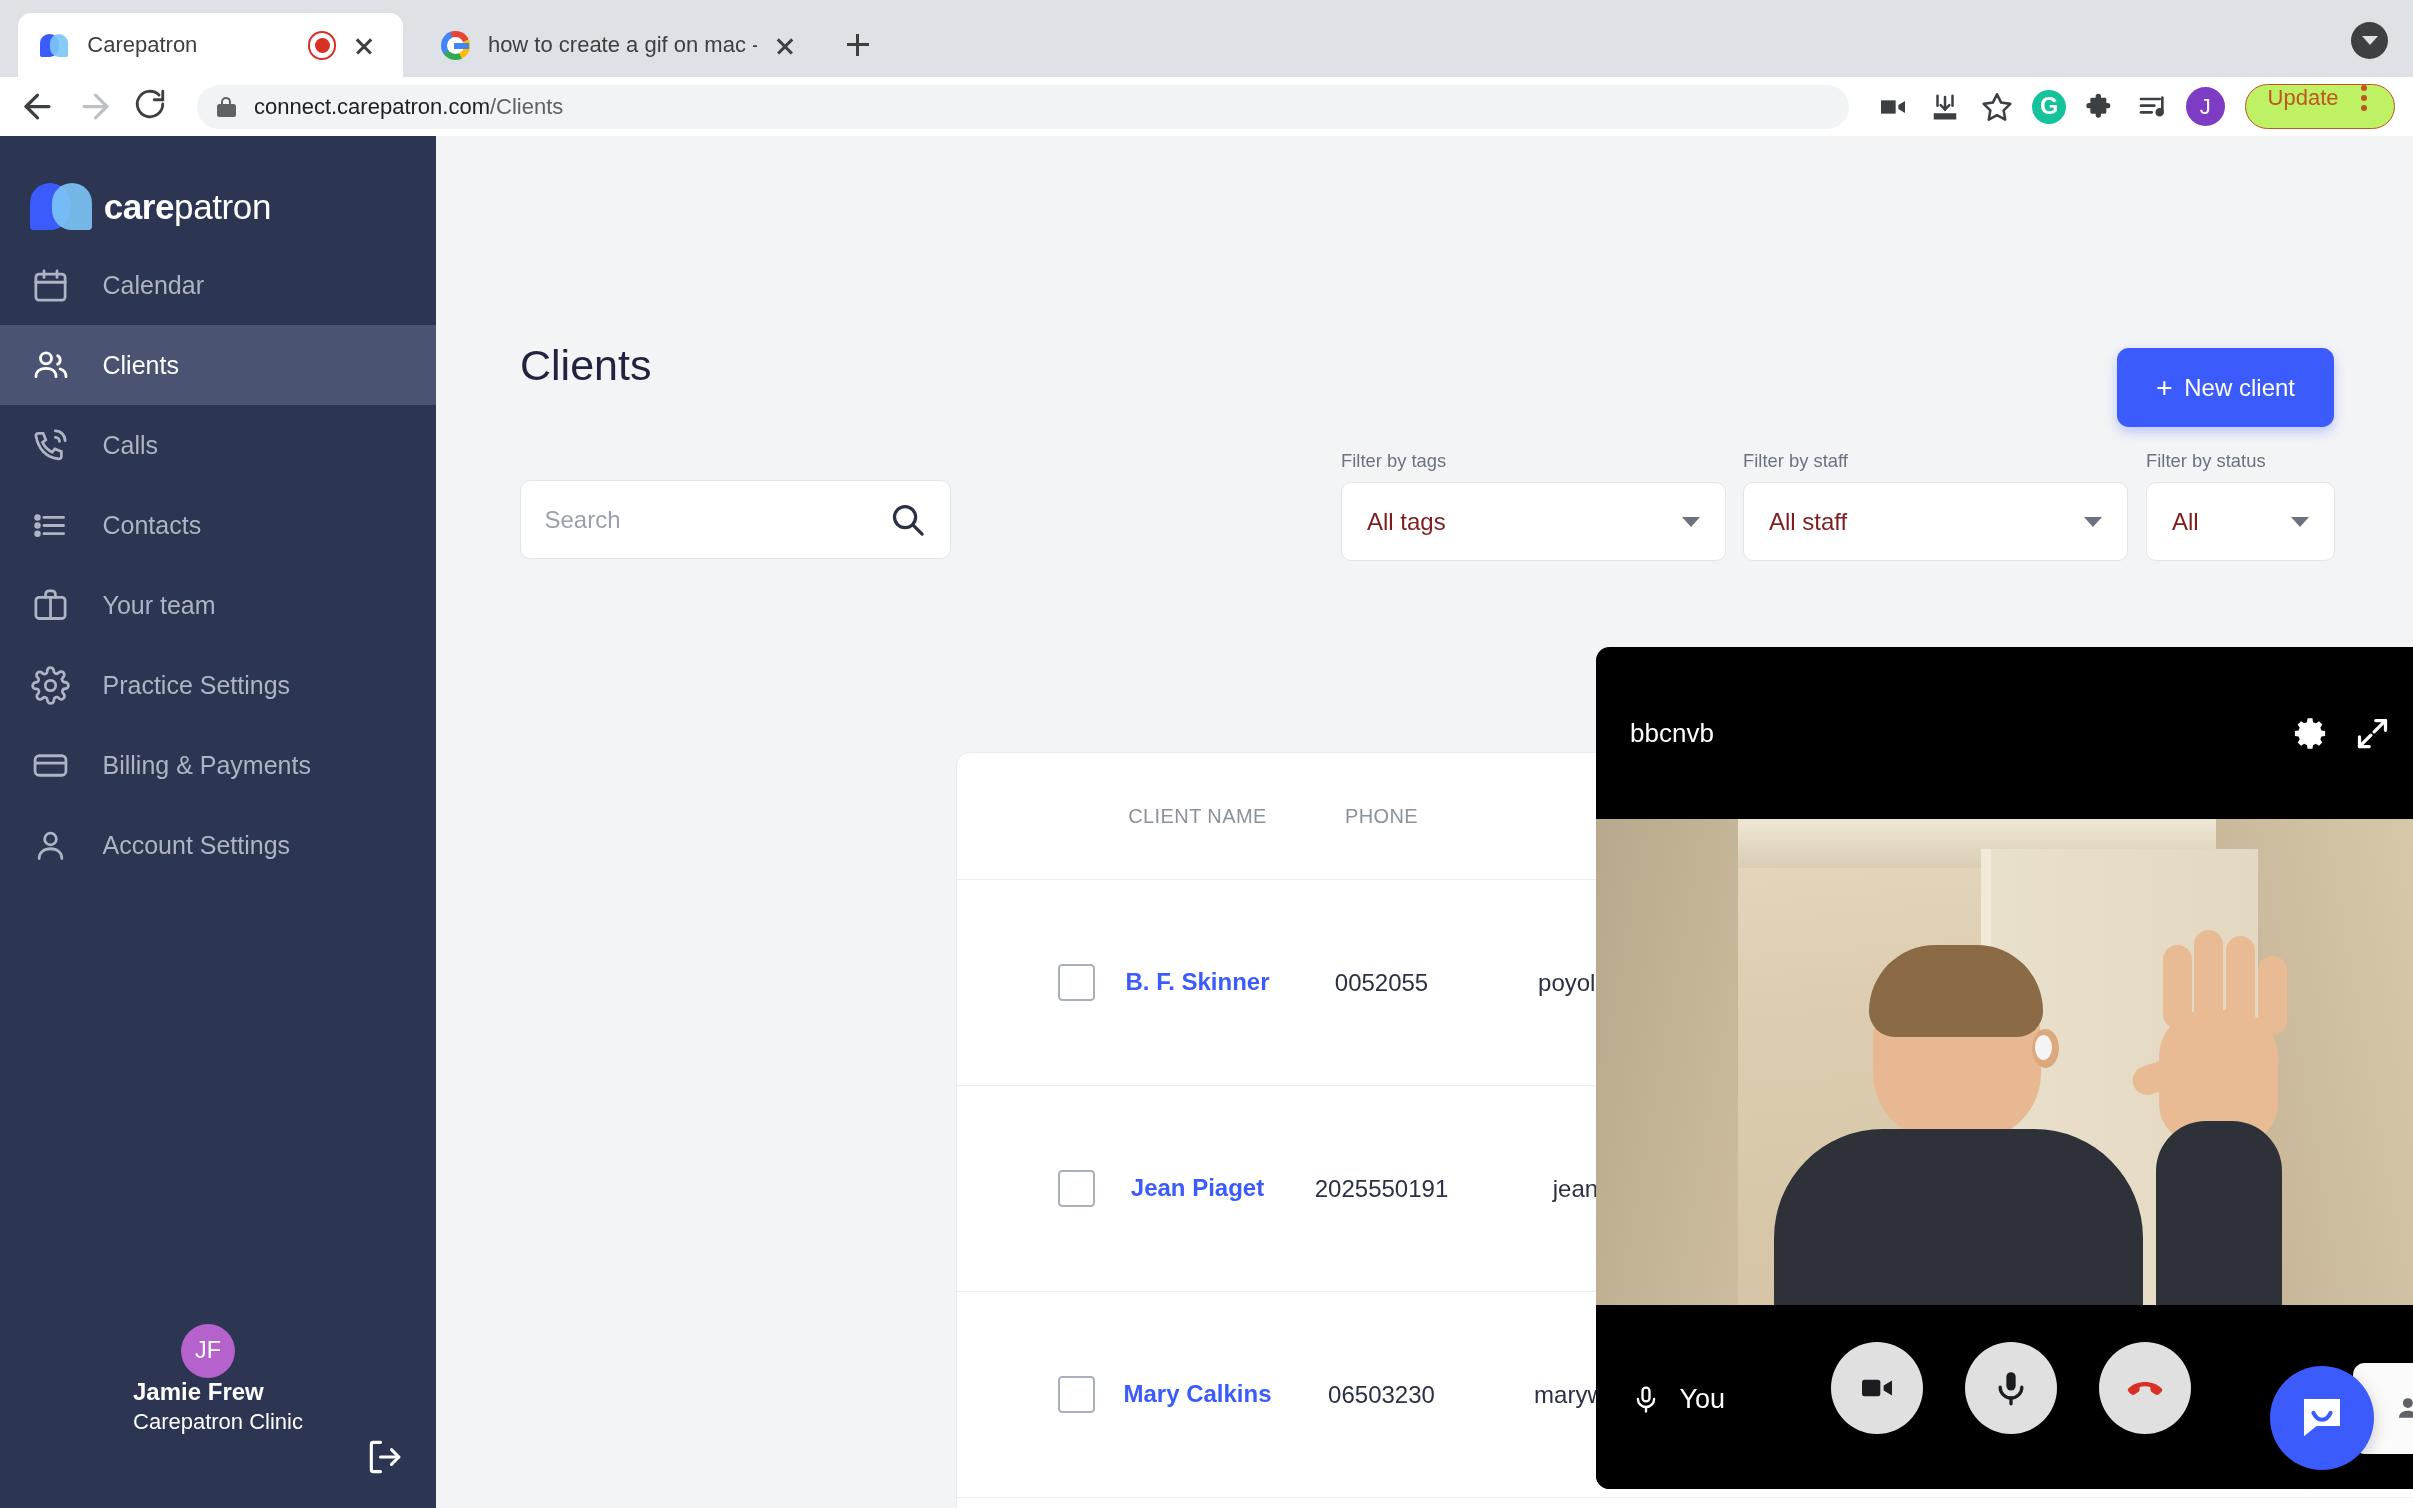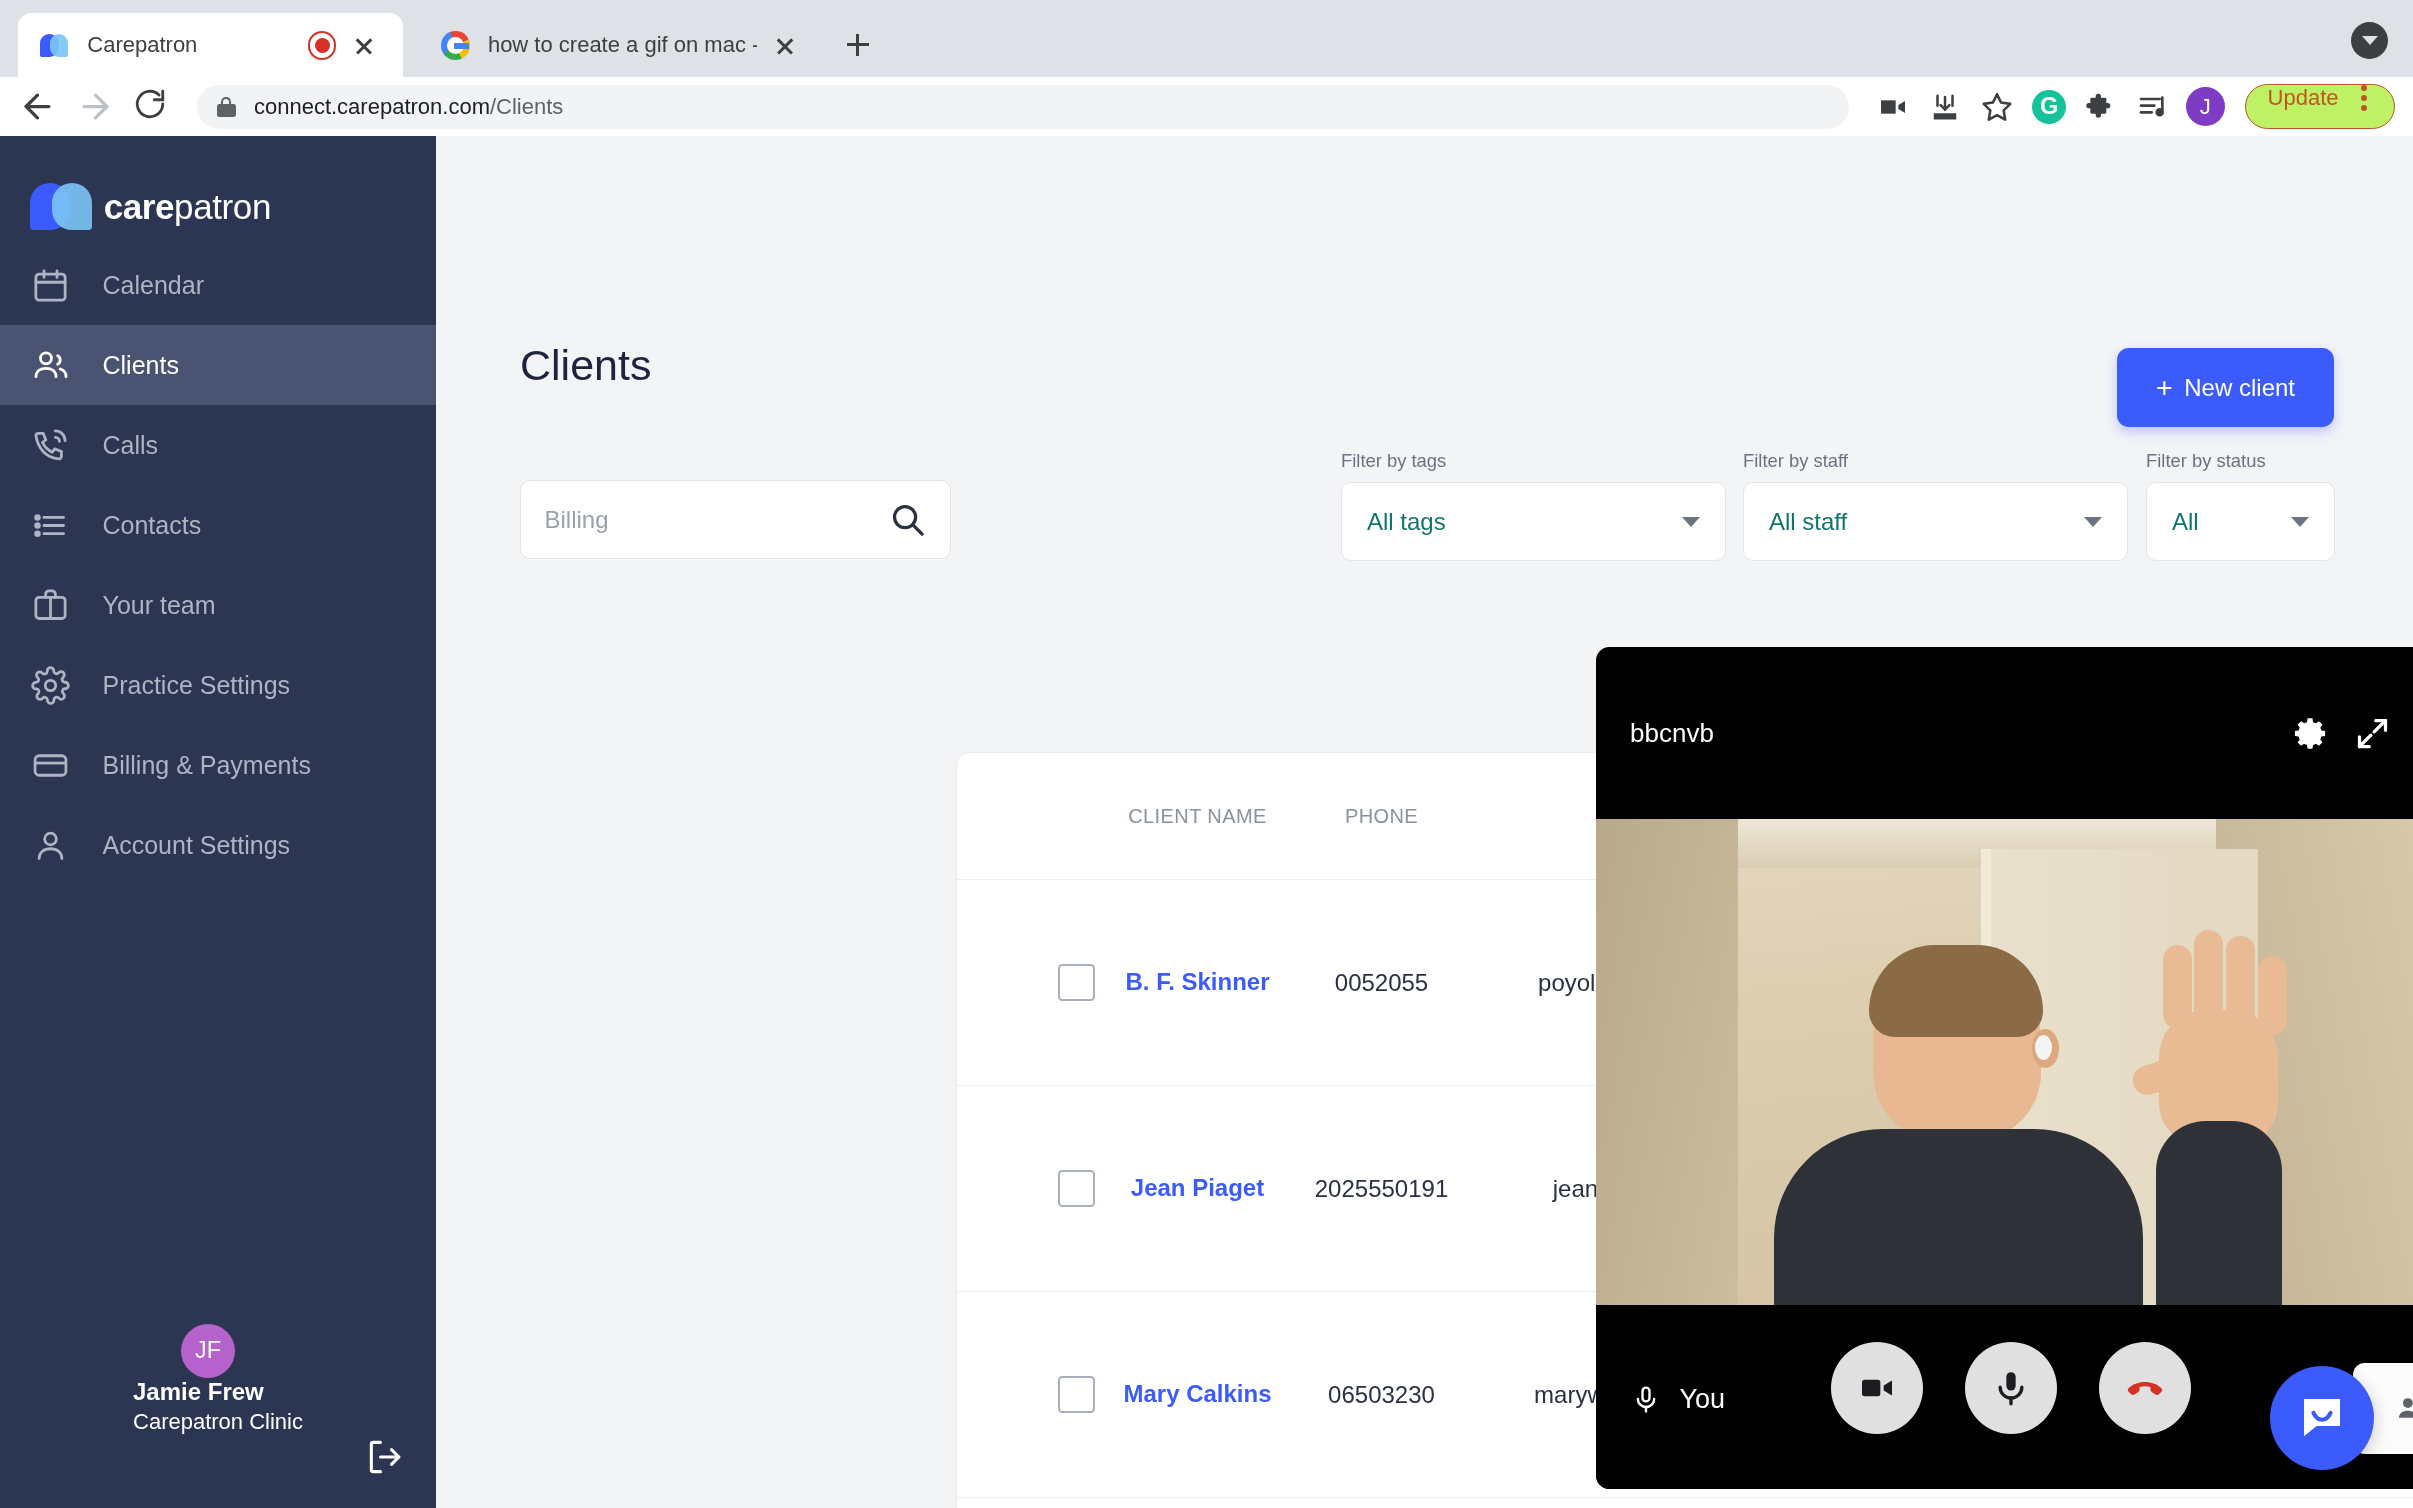--- a/index.html
+++ b/index.html
@@ -125,21 +125,21 @@
 
   #search-box { position: absolute; left: 84px; top: 344px; width: 431px; height: 79px; background: #fff;
     border: 0.8px solid #e2e4e9; border-radius: 10px; display: flex; align-items: center; padding: 0 23.5px; }
   #search-box .ph { font-size: 24px; color: #9aa0ac; flex: 1 1 auto; }
   .search-ico { width: 39px; height: 39px; }
 
   .filter { position: absolute; }
   .filter-label { font-size: 18.4px; color: #6b7280; margin-bottom: 10px; }
   .filter-field { background: #fff; border: 0.8px solid #e2e4e9; border-radius: 10px; height: 79px;
     display: flex; align-items: center; padding: 0 25px; }
-  .filter-field .val { font-size: 24px; color: #0f766e; flex: 1 1 auto; }
+  .filter-field .val { font-size: 24px; color: #7f1d1d; flex: 1 1 auto; }
   .caret { width: 0; height: 0; border-left: 9.2px solid transparent; border-right: 9.2px solid transparent;
     border-top: 10px solid #6b7280; }
 
   #filter-tags   { left: 905px; top: 314px; width: 385px; }
   #filter-staff  { left: 1307px; top: 314px; width: 385px; }
   #filter-status { left: 1710px; top: 314px; width: 189px; }
 
   
   #table-card { position: absolute; left: 520px; top: 616px; width: 1894px; background: #fff;
     border: 0.8px solid #e8eaed; border-radius: 13.4px 13.4px 0 0; overflow: hidden; }
@@ -453,21 +453,21 @@
   <div id="main">
 
     <div id="page-title">Clients</div>
 
     <div id="new-client-btn">
       <span class="plus">+</span>
       <span>New client</span>
     </div>
 
     <div id="search-box">
-      <span class="ph">Billing</span>
+      <span class="ph">Search</span>
       <span class="search-ico">
         <svg width="39" height="39" viewBox="0 0 24 24" fill="none" stroke="#2b3044" stroke-width="2" stroke-linecap="round">
             <circle cx="10.5" cy="10.5" r="6.5"></circle>
             <path d="M15.3 15.3L21 21"></path>
           </svg>
       </span>
     </div>
 
     <div class="filter" id="filter-tags">
       <div class="filter-label">Filter by tags</div>

